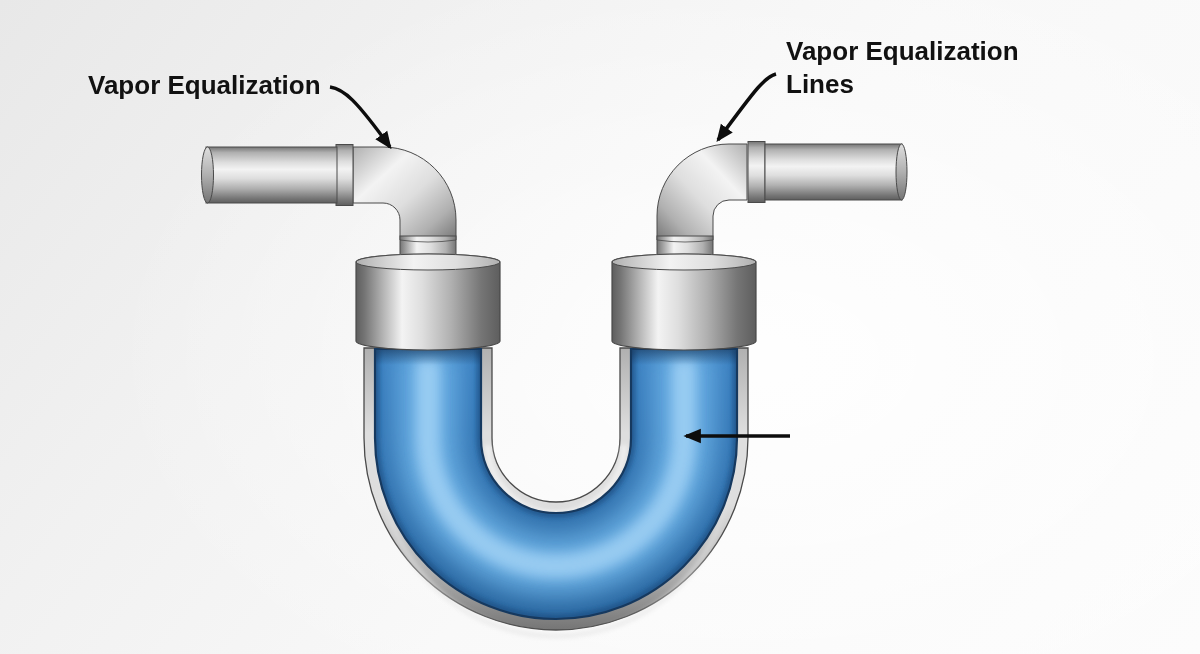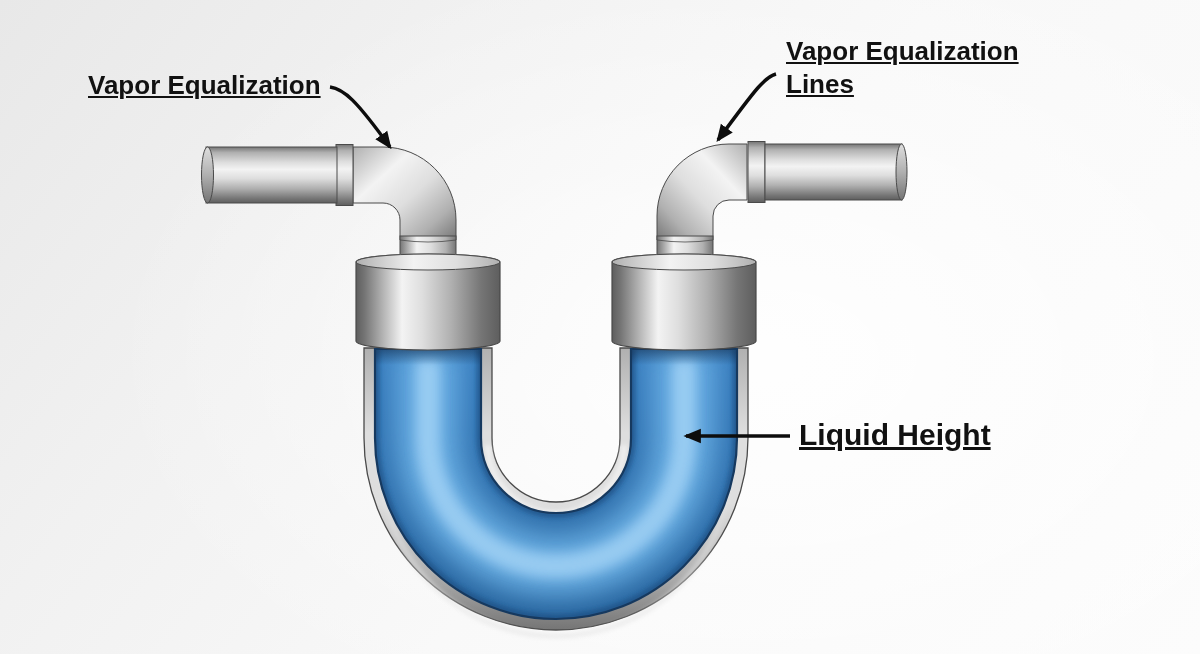--- a/index.html
+++ b/index.html
@@ -13,21 +13,20 @@
       linear-gradient(128deg, var(--c-background_top_left) 0%, #f1f1f1 28%, #f8f8f8 55%, var(--c-background_bottom_right) 100%);
   }
   .stage svg{position:absolute;left:0;top:0;}
   .diagram-label{
     position:absolute;
     color:var(--c-label_text);
     font-weight:700;
     line-height:1.28;
     white-space:pre-line;
     letter-spacing:0;
-    text-decoration:underline;
   }
   .lbl-vapor-left{left:88px;top:69px;font-size:26px;}
   .lbl-vapor-right{left:786px;top:35px;font-size:26px;}
   .lbl-liquid{left:799px;top:416px;font-size:30px;}
   
   .st-mb{stop-color:var(--c-metal_bright);}
   .st-mlt{stop-color:var(--c-metal_light);}
   .st-mm{stop-color:var(--c-metal_mid);}
   .st-md{stop-color:var(--c-metal_dark);}
   .st-ms{stop-color:var(--c-metal_shadow);}
@@ -178,15 +177,14 @@
       <path class="arrow-line" d="M 776,74 C 765,77 757,87 718,140" marker-end="url(#arrowHead)"></path>
       <path class="arrow-line" d="M 790,436 L 686,436" marker-end="url(#arrowHead)"></path>
     </g>
   </svg>
 
   <div class="diagram-label lbl-vapor-left">Vapor Equalization</div>
 
   <div class="diagram-label lbl-vapor-right">Vapor Equalization
 Lines</div>
 
-  <div class="diagram-label lbl-liquid">Liquid Height</div>
 
 </div>
 
 </body></html>

